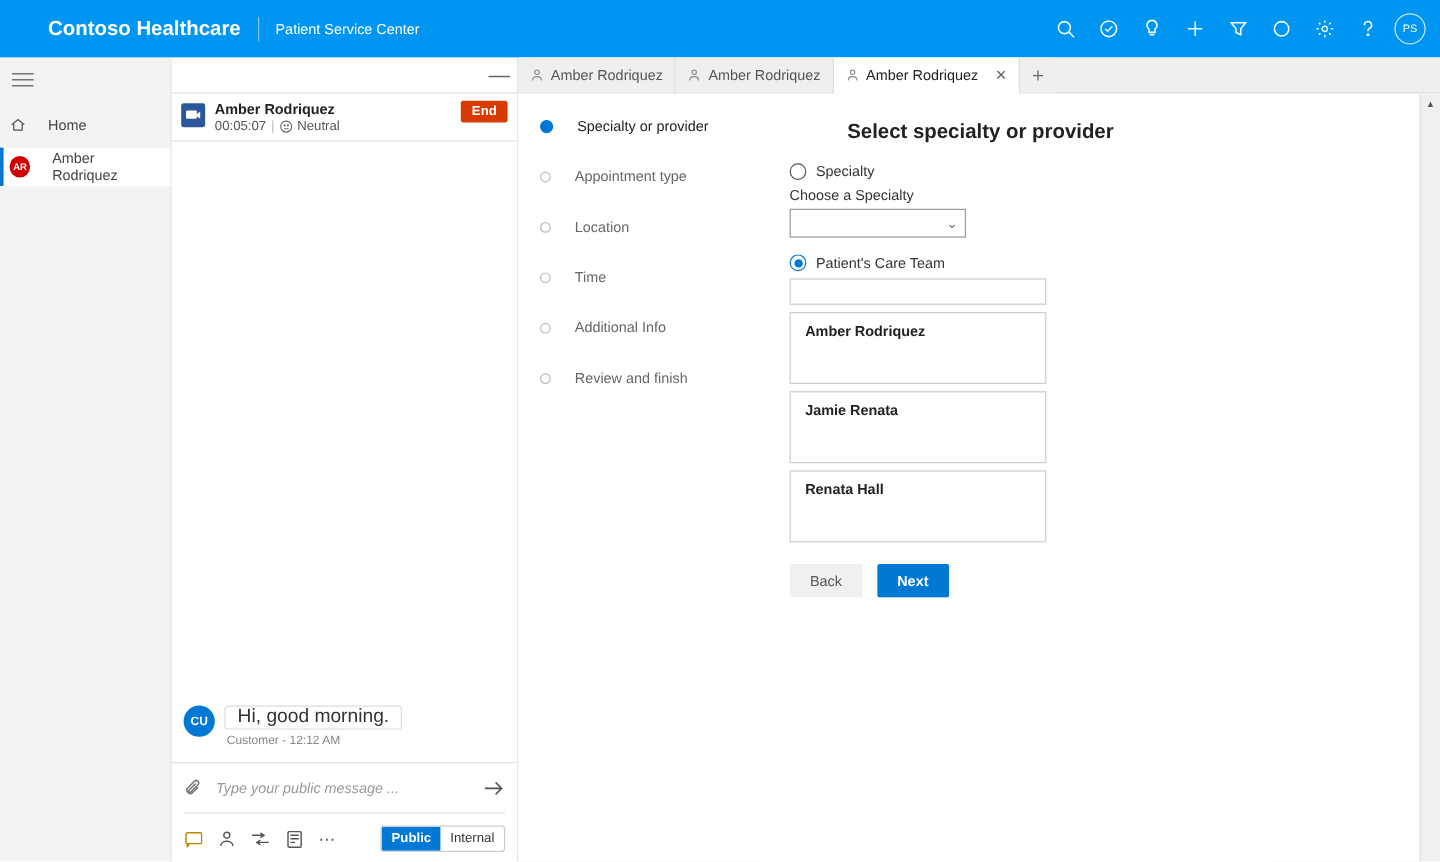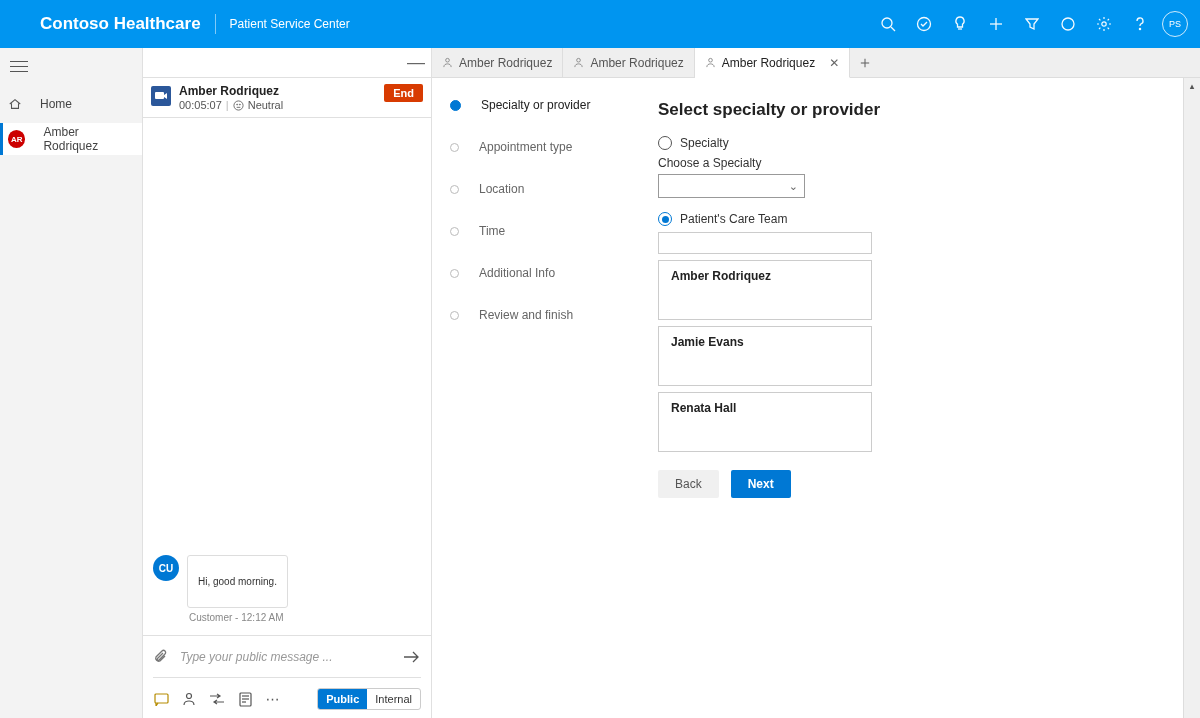--- a/index.html
+++ b/index.html
@@ -36,21 +36,21 @@
   .chat-header { display:flex;align-items:flex-start;padding:6px 8px;border-bottom:1px solid #e0e0e0;gap:8px; }
   .chan-icon { width:20px;height:20px;background:#2b579a;border-radius:2px;display:flex;align-items:center;justify-content:center;color:#fff;font-size:10px;margin-top:2px;}
   .chat-title { font-size:12px;font-weight:600;color:#222;line-height:15px; }
   .chat-sub { font-size:11px;color:#555;display:flex;align-items:center;gap:4px; }
   .sub-sep { color:#bbb; }
   .end-btn { background:#d83b01;color:#fff;font-size:11px;padding:3px 9px;border-radius:2px;cursor:pointer;font-weight:600; }
   .chat-body { flex:1;overflow:auto;position:relative; }
   .msg-row { position:absolute;bottom:12px;left:10px;right:10px;display:flex;align-items:flex-start;gap:8px; }
   .cu-avatar { width:26px;height:26px;border-radius:50%;background:#0078d4;color:#fff;font-size:10px;display:flex;align-items:center;justify-content:center;font-weight:600; }
   .msg-col { display:flex;flex-direction:column;gap:4px; }
-  .bubble { border:1px solid #ddd;border-radius:3px;padding:20px 10px;font-size:10px;color:#333;background:#fff; }
+  .bubble { border:1px solid #ddd;border-radius:3px;padding:0 10px;font-size:16px;color:#333;background:#fff; }
   .meta { font-size:10px;color:#888;margin-left:2px; }
   .chat-input { border-top:1px solid #e0e0e0;padding:6px 10px 4px;display:flex;flex-direction:column;gap:6px; }
   .input-row { display:flex;align-items:center;gap:10px;height:36px;border-bottom:1px solid #e0e0e0;padding-bottom:6px; }
   .input-row input { flex:1;border:none;outline:none;font-size:12px;color:#333; }
   .input-row input::placeholder { font-style:italic;color:#999; }
   .send-ic { width:18px;cursor:pointer;color:#555; }
   .toolbar-row { display:flex;align-items:center;gap:12px;height:30px; }
   .trow-ic { width:16px;height:16px;color:#555;cursor:pointer;display:flex;align-items:center;justify-content:center; }
   .toggle-btns { margin-left:auto;display:flex;border:1px solid #ccc;border-radius:3px;overflow:hidden;font-size:11px; }
   .toggle-btns div{ padding:4px 8px;cursor:pointer; }
@@ -69,21 +69,21 @@
 
   
   .stepper { width:200px;padding:20px 18px 0 18px; }
   .step { display:flex;align-items:center;gap:20px;margin-bottom:28px;font-size:12px;color:#666; }
   .step-dot { width:9px;height:9px;border-radius:50%;background:#fff;border:1px solid #bbb;flex-shrink:0; }
   .step.active .step-dot { background:#0078d4;border-color:#0078d4; width:11px;height:11px;}
   .step.active { color:#222;font-weight:400; }
 
   
   .form-area { flex:1;padding:22px 16px 0 26px;position:relative;overflow:auto; }
-  .form-title { font-size:17px;font-weight:600;color:#222;margin-bottom:16px; }
+  .form-title { font-size:17px;font-weight:600;color:#222;margin-bottom:16px;margin-left:48px; }
   .radio-opt { display:flex;gap:8px;font-size:12px;color:#333;margin-bottom:6px;cursor:pointer; }
   .radio-r{ width:14px;height:14px;border:1px solid #555;border-radius:50%;display:inline-flex;align-items:center;justify-content:center; }
   .radio-opt.selected .radio-r{ border-color:#0078d4; }
   .radio-opt.selected .radio-r::after{ content:"";width:7px;height:7px;background:#0078d4;border-radius:50%; }
   .sub-label { font-size:12px;color:#333;margin:4px 0 4px 0; }
   .dropdown { width:147px;height:24px;border:1px solid #999;background:#fff;display:flex;align-items:center;justify-content:flex-end;padding-right:6px;cursor:pointer;margin-bottom:14px; }
   .dropdown .chev { color:#666;font-size:11px; }
 
   .card-list { width:214px;display:flex;flex-direction:column;gap:6px;margin-top:6px;margin-bottom:18px; }
   .blank-card { height:22px;border:1px solid #ccc;background:#fff; }
@@ -347,21 +347,21 @@
           </div>
 
           <div class="radio-opt selected">
             <span class="radio-r"></span>
             <span>Patient's Care Team</span>
           </div>
 
           <div class="card-list">
             <div class="blank-card"></div>
             <div class="care-card"><span>Amber Rodriquez</span></div>
-            <div class="care-card"><span>Jamie Evans</span></div>
+            <div class="care-card"><span>Jamie Renata</span></div>
             <div class="care-card"><span>Renata Hall</span></div>
           </div>
 
           <div class="btn-row">
             <div class="btn btn-back">Back</div>
             <div class="btn btn-next">Next</div>
           </div>
 
           <div class="hover-scroll">
             <div class="up">▴</div>

